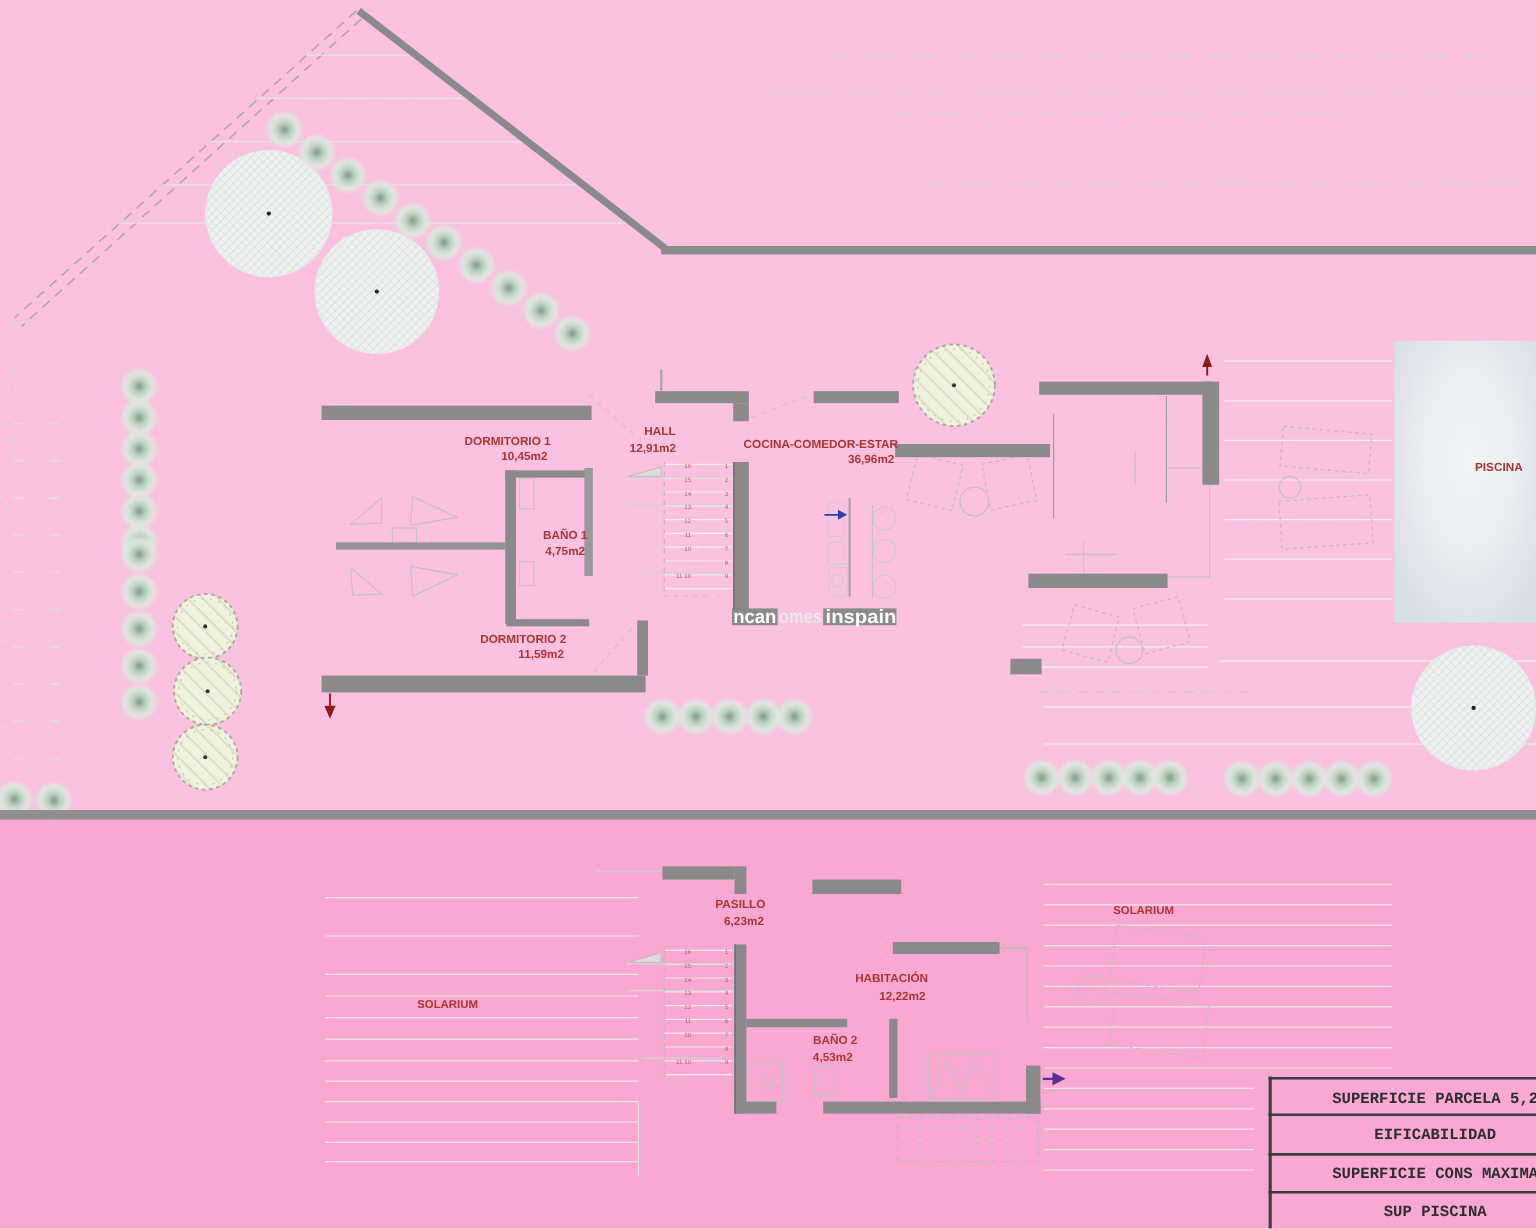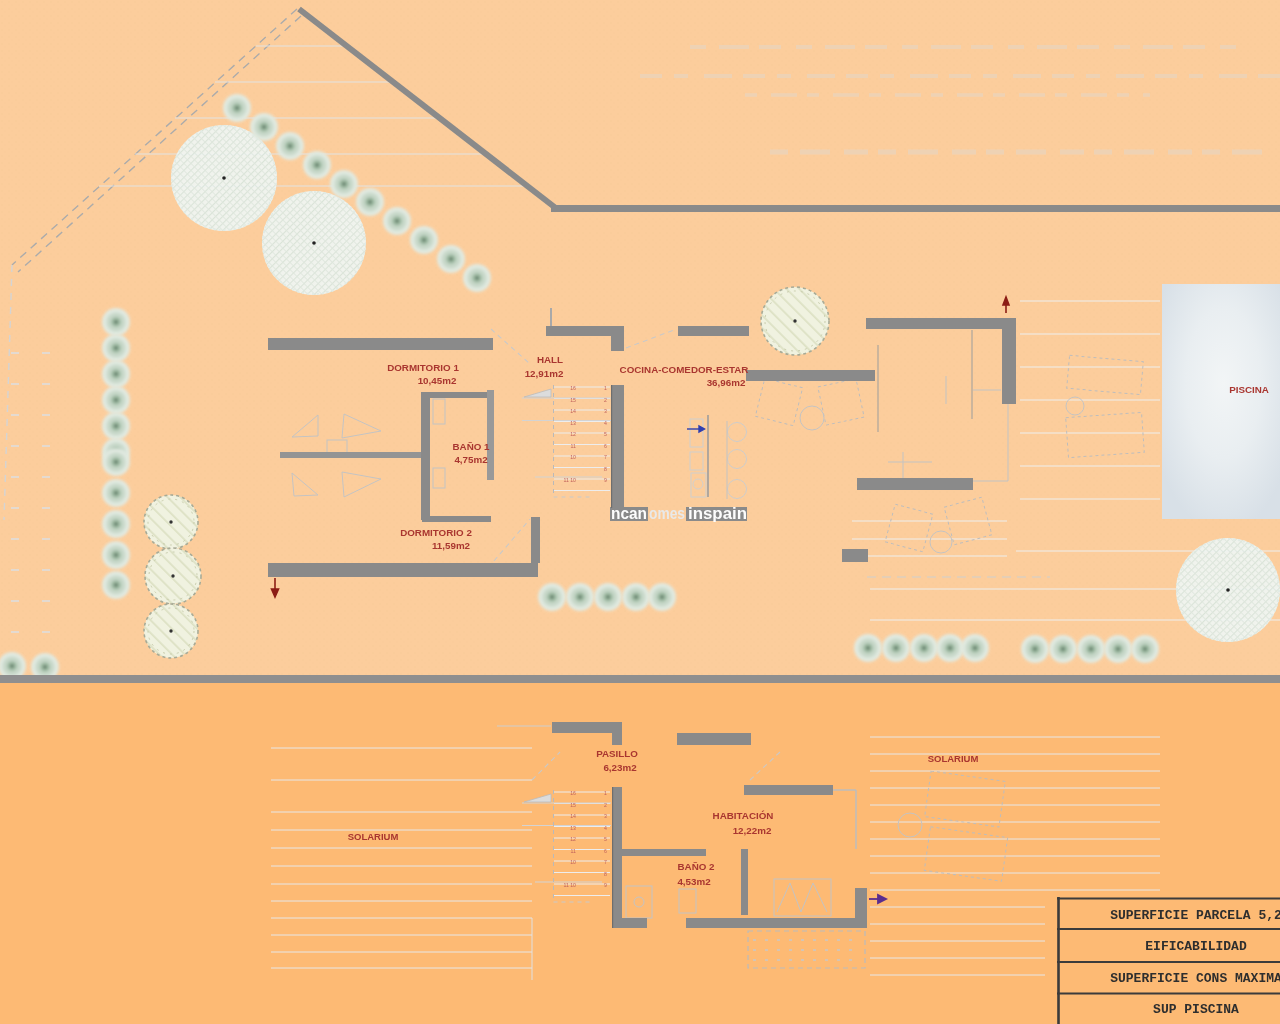--- a/index.html
+++ b/index.html
@@ -1,16 +1,16 @@
 <!DOCTYPE html>
 <html><head>
 <meta charset="utf-8">
 <style>
 html,body{margin:0;padding:0;background:#ffffff;}
-#c{position:relative;width:1280px;height:1024px;background:#fdba74;overflow:hidden;}
+#c{position:relative;width:1280px;height:1024px;background:#f9a8d4;overflow:hidden;}
 svg{position:absolute;top:0;left:0;font-family:"Liberation Sans",sans-serif;filter:blur(0.35px);}
 </style>
 </head>
 <body>
 <div id="c">
 <svg width="1280" height="1024" viewBox="0 0 1280 1024">
 <defs>
 <radialGradient id="poolg" cx="52%" cy="42%" r="64%">
   <stop offset="0%" stop-color="#f2f5f6"></stop>
   <stop offset="50%" stop-color="#e9eef1"></stop>

